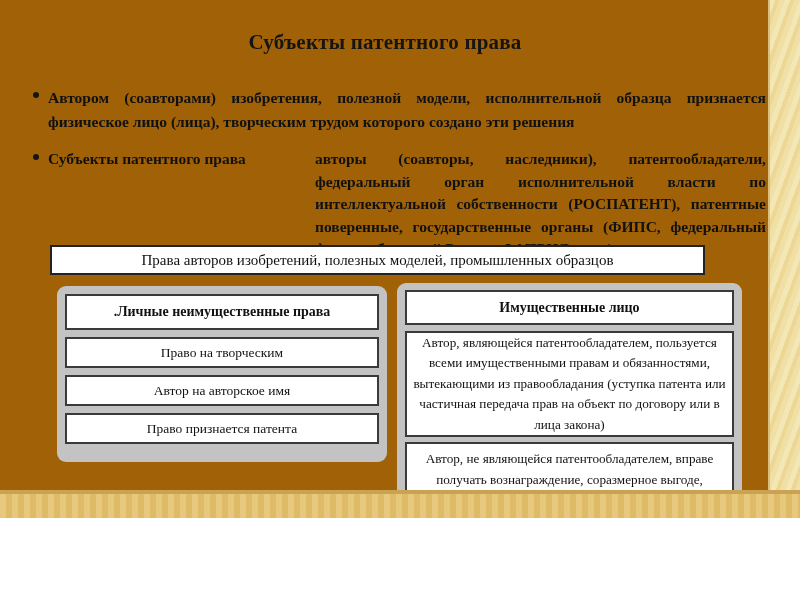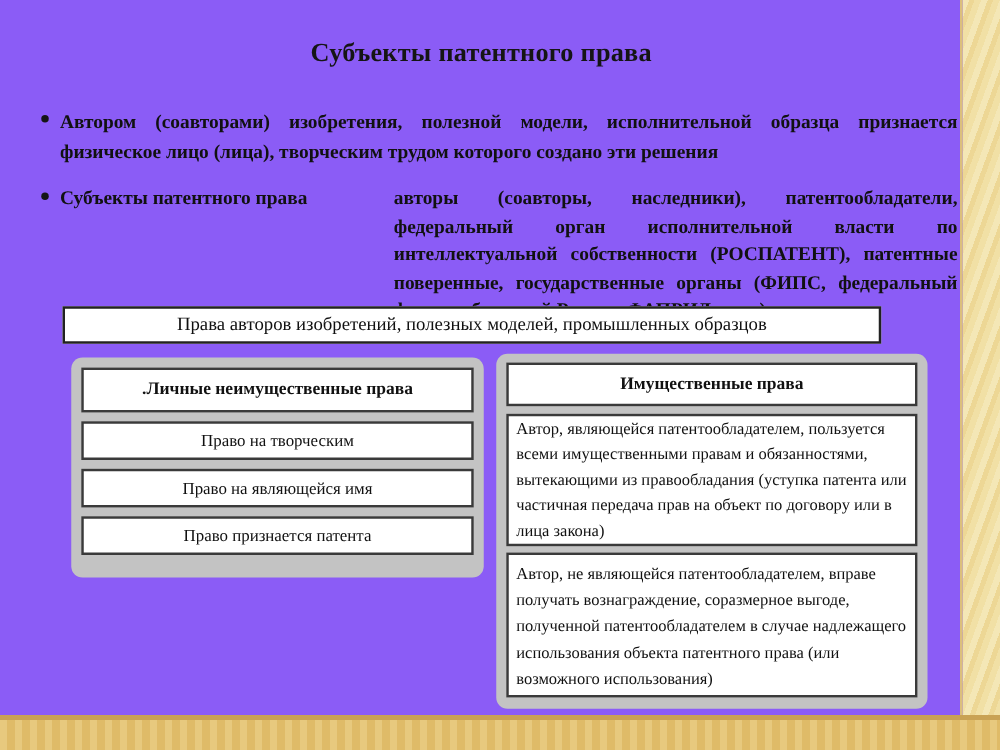--- a/index.html
+++ b/index.html
@@ -1,21 +1,21 @@
 <!DOCTYPE html>
 <html><head>
 <meta charset="utf-8">
 <style>
   html,body{margin:0;padding:0;}
   body{
     width:800px;height:600px;
     font-family:"Liberation Serif","DejaVu Serif",serif;
     background:#ffffff;color:#111;
   }
-  .slide{position:relative;width:800px;height:600px;overflow:hidden;background:#8b5cf6;}
+  .slide{position:relative;width:800px;height:518px;overflow:hidden;background:#a16207;}
 
   
   .band-right{
     position:absolute;top:0;right:0;width:30px;height:600px;
     background:repeating-linear-gradient(110deg,#f4e7b6 0 5px,#edd795 5px 9px,#f1e0a5 9px 14px);
     border-left:2px solid #dcbf7c;
   }
   .band-bottom{
     position:absolute;left:0;bottom:0;width:800px;height:24px;
     background:repeating-linear-gradient(90deg,#e7c97e 0 6px,#dfbb68 6px 12px);
@@ -60,21 +60,21 @@
 
   .panel{
     position:absolute;background:#c3c3c3;border-radius:9px;
   }
   .panel-left{left:57px;top:286px;width:330px;height:176px;}
   .panel-right{left:397px;top:283px;width:345px;height:284px;}
 
   .wbox{
     position:absolute;background:#fff;border:2px solid #3a3a3a;
     display:flex;align-items:center;justify-content:center;
-    box-sizing:border-box;
+    text-align:center;box-sizing:border-box;
   }
   .wbox.hdr{font-weight:bold;font-size:14px;}
   .pl-hdr{left:8px;top:8px;width:314px;height:36px;}
   .pl-i0{left:8px;top:51px;width:314px;height:31px;font-size:13.5px;}
   .pl-i1{left:8px;top:89px;width:314px;height:31px;font-size:13.5px;}
   .pl-i2{left:8px;top:127px;width:314px;height:31px;font-size:13.5px;}
 
   .pr-hdr{left:8px;top:7px;width:329px;height:35px;}
   .pr-i0{left:8px;top:48px;width:329px;height:106px;font-size:13.2px;line-height:20.5px;padding:2px 6px;}
   .pr-i1{left:8px;top:159px;width:329px;height:116px;font-size:13.2px;line-height:21px;padding:2px 6px;}
@@ -98,23 +98,23 @@
     <span class="dot"></span>
     <span class="blabel">Субъекты патентного права</span>
     <span class="bdetail">авторы (соавторы, наследники), патентообладатели, федеральный орган исполнительной власти по интеллектуальной собственности (РОСПАТЕНТ), патентные поверенные, государственные органы (ФИПС, федеральный фонд изобретений России, ФАПРИД и т.д.)</span>
   </div>
 
   <div class="diagram-header">Права авторов изобретений, полезных моделей, промышленных образцов</div>
 
   <div class="panel panel-left">
     <div class="wbox hdr pl-hdr">.Личные неимущественные права</div>
     <div class="wbox pl-i0">Право на творческим</div>
-    <div class="wbox pl-i1">Право на являющейся имя</div>
+    <div class="wbox pl-i1">Автор на авторское имя</div>
     <div class="wbox pl-i2">Право признается патента</div>
   </div>
 
   <div class="panel panel-right">
-    <div class="wbox hdr pr-hdr">Имущественные права</div>
+    <div class="wbox hdr pr-hdr">Имущественные лицо</div>
     <div class="wbox pr-i0">Автор, являющейся патентообладателем, пользуется всеми имущественными правам и обязанностями, вытекающими из правообладания (уступка патента или частичная передача прав на объект по договору или в лица закона)</div>
     <div class="wbox pr-i1">Автор, не являющейся патентообладателем, вправе получать вознаграждение, соразмерное выгоде, полученной патентообладателем в случае надлежащего использования объекта патентного права (или возможного использования)</div>
   </div>
 
 </div>
 
 </body></html>

